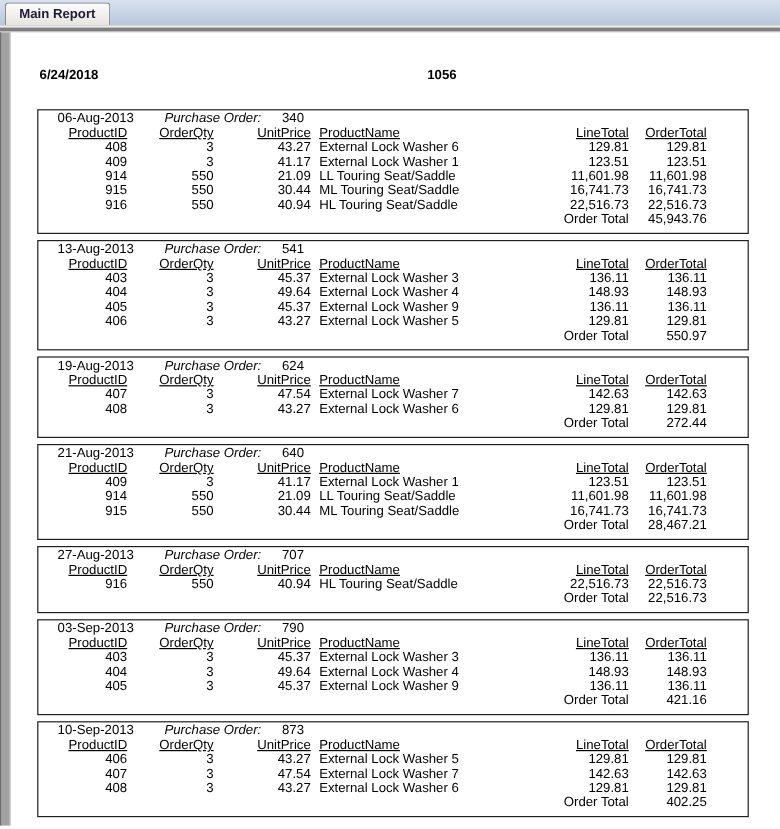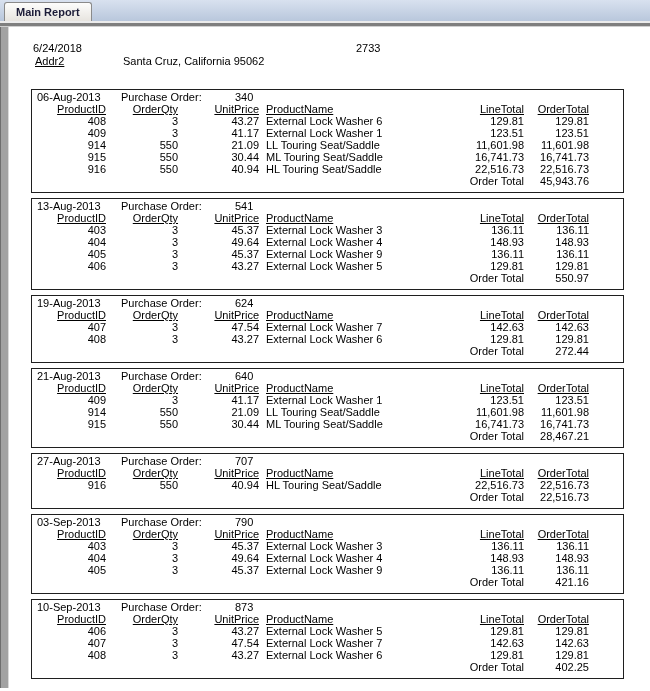--- a/index.html
+++ b/index.html
@@ -34,39 +34,39 @@
   
   .viewer { position:relative; height:661px; background:#ffffff; padding-left:9px; }
   .left-strip {
     position:absolute; left:0; top:0; width:9px; height:661px;
     background:#a2a2a2;
     border-left:1px solid #6e6e6e; border-right:1px solid #dadada;
   }
   .page { position:relative; height:661px; font-size:11px; color:#000; overflow:hidden; }
 
   
-  .report-header { position:relative; padding-top:15px; }
+  .report-header { position:relative; padding-top:30px;font-weight:bold; }
   .hline { position:relative; height:13px; }
   .hline .at-date  { position:absolute; left:24px; }
   .hline .at-page  { position:absolute; left:347px; }
   .hline .at-label { position:absolute; left:26px; text-decoration:underline; }
   .hline .at-value { position:absolute; left:114px; }
 
   
   .orders { margin-top:21px; }
   .order-block {
     margin-left:22px; margin-bottom:5px;
     width:593px;
     border:1px solid #1f1f1f;
     padding:1px 0 5px 0;
     line-height:12px;
   }
   .po-line { position:relative; height:12px; }
-  .po-line .po-date   { position:absolute; left:5px; }
-  .po-line .po-label  { position:absolute; left:89px; }
+  .po-line .po-date   { position:absolute; left:16px; }
+  .po-line .po-label  { position:absolute; left:105px;font-style:italic; }
   .po-line .po-number { position:absolute; left:203px; }
   .grid {
     display:grid;
     grid-template-columns:74px 72px 81px 7px 166px 92px 65px;
   }
   .grid span { display:block; height:12px; white-space:nowrap; overflow:visible; }
   .r { text-align:right; }
   .l { text-align:left; }
   .u { text-decoration:underline; }
 </style>
@@ -84,25 +84,21 @@
   <div class="separator"></div>
 
   <div class="viewer">
     <div class="left-strip"></div>
 
     <div class="page">
 
       <div class="report-header">
         <div class="hline">
           <span class="at-date">6/24/2018</span>
-          <span class="at-page">2733</span>
-        </div>
-        <div class="hline">
-          <span class="at-label">Addr2</span>
-          <span class="at-value">Santa Cruz, California 95062</span>
+          <span class="at-page">1056</span>
         </div>
       </div>
 
       <div class="orders">
           <div class="order-block">
             <div class="po-line">
               <span class="po-date">06-Aug-2013</span>
               <span class="po-label">Purchase Order:</span>
               <span class="po-number">340</span>
             </div>

